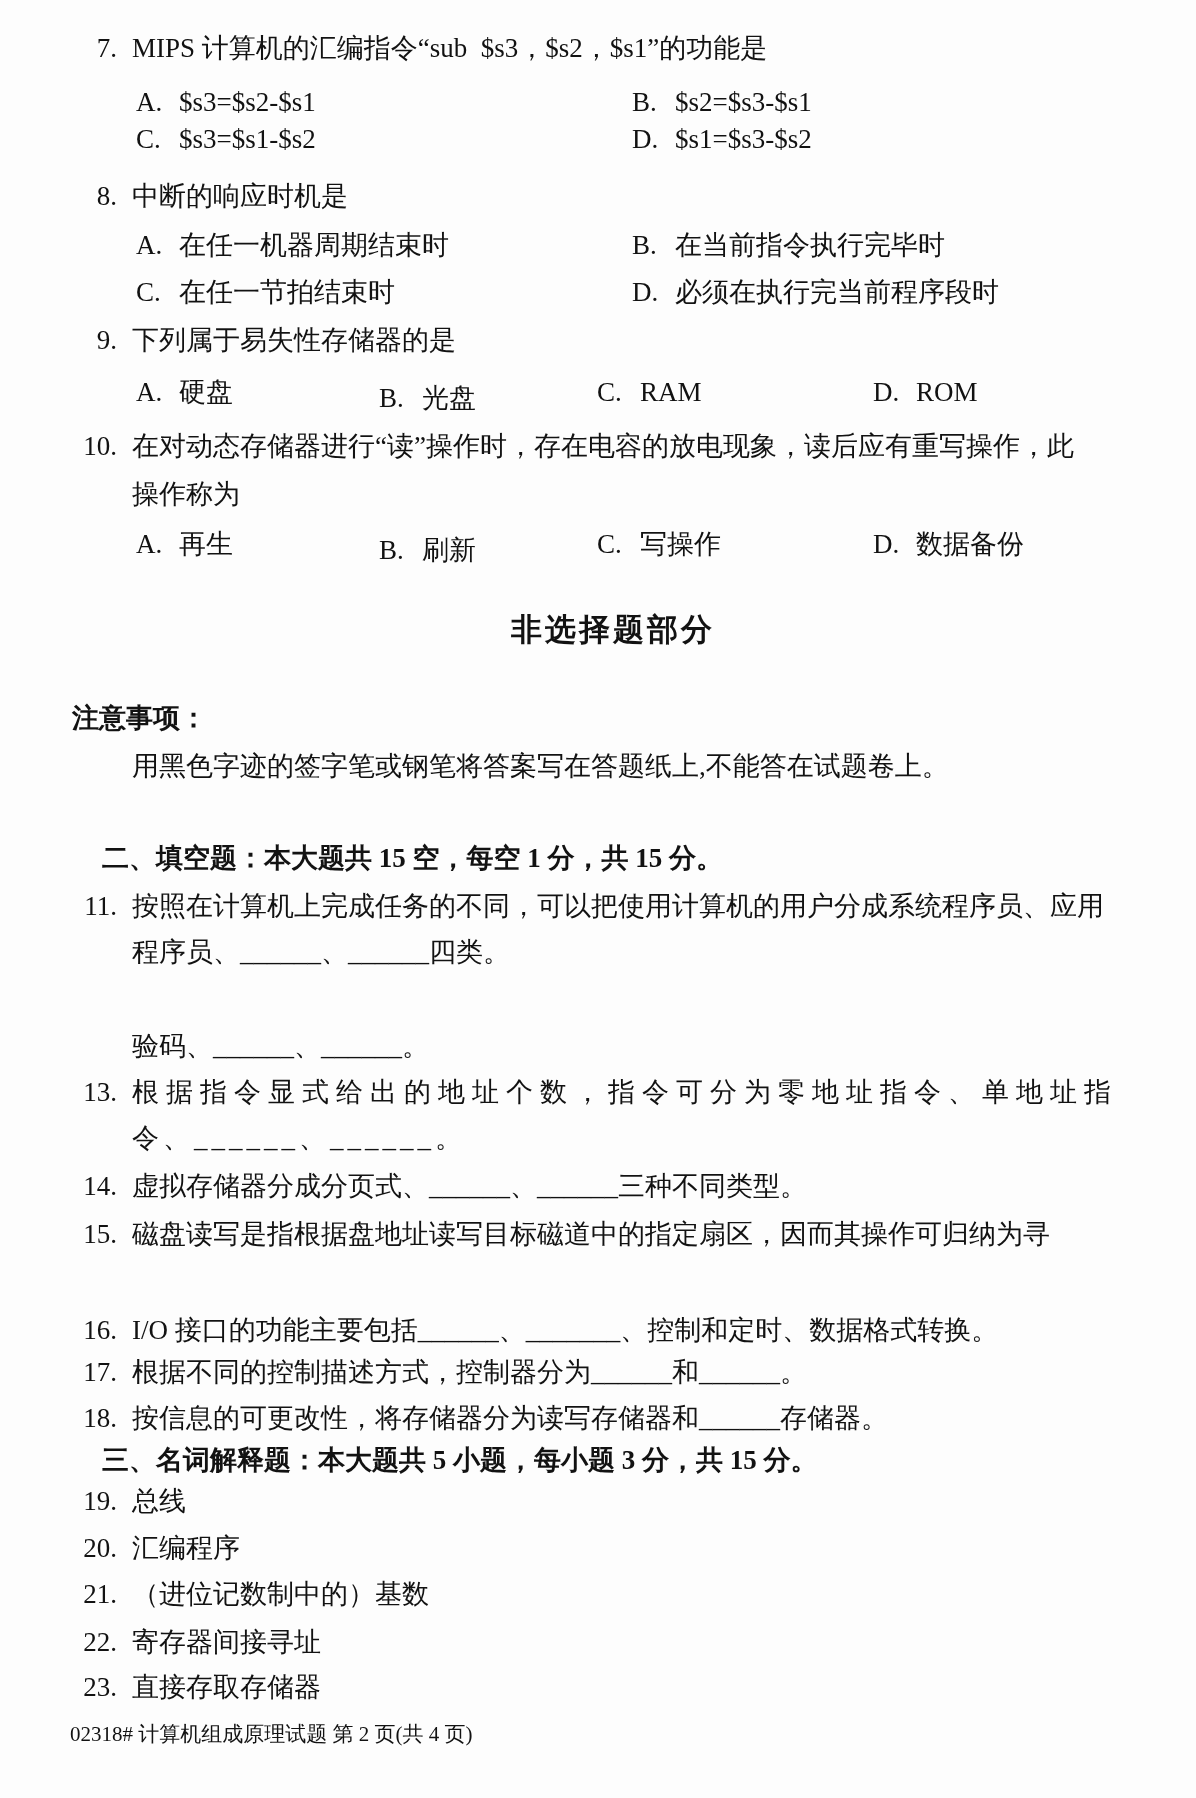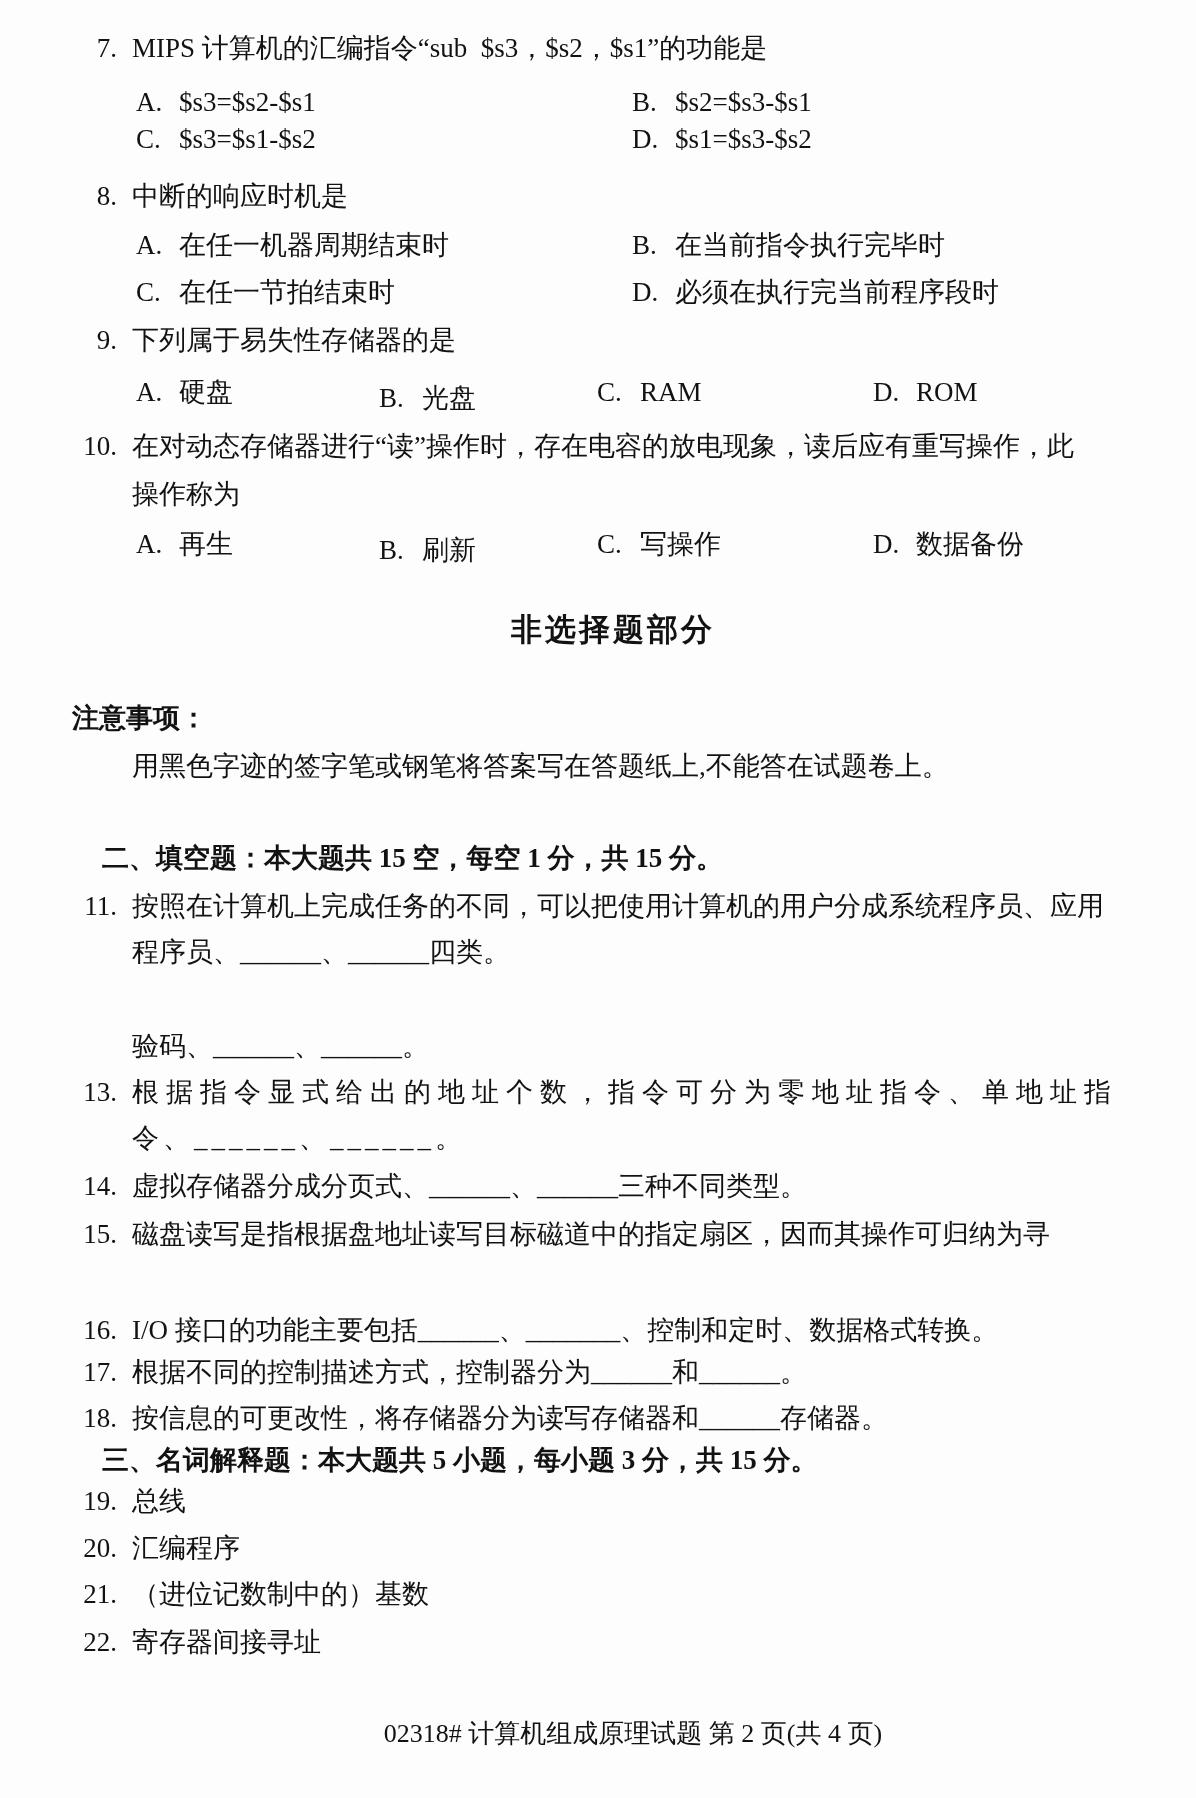--- a/index.html
+++ b/index.html
@@ -26,21 +26,21 @@
   .col-b2 { left:588px;margin-left:44px; }
   .col-b4 { left:379px;margin-top:6px; }
   .col-c4 { left:597px; }
   .col-d4 { left:873px; }
   .sec-header { left:66px; font-weight:bold;margin-left:36px; }
   .notice-label { left:72px; font-weight:bold; }
   .title {
     left:30px; width:1166px; text-align:center;
     font-weight:bold; font-size:31px; letter-spacing:3px;
   }
-  .footer-line { left:70px; width:1126px; text-align:center; font-size:26px; }
+  .footer-line { left:70px; width:1126px; font-size:21px; }
   .ls  { letter-spacing:7px; }
   .ls2 { letter-spacing:4px; }
 </style>
 </head>
 <body>
 
 <div class="page">
 
   <div class="line qline" style="top:30px">
     <span class="num">7.</span><span class="txt">MIPS 计算机的汇编指令“sub&nbsp;&nbsp;$s3，$s2，$s1”的功能是</span>
@@ -133,16 +133,19 @@
   </div>
   <div class="line qline" style="top:1530px">
     <span class="num">20.</span><span class="txt">汇编程序</span>
   </div>
   <div class="line qline" style="top:1576px">
     <span class="num">21.</span><span class="txt">（进位记数制中的）基数</span>
   </div>
   <div class="line qline" style="top:1624px">
     <span class="num">22.</span><span class="txt">寄存器间接寻址</span>
   </div>
+  <div class="line qline" style="top:1669px">
+    <span class="num">23.</span><span class="txt">直接存取存储器</span>
+  </div>
 
   <div class="line footer-line" style="top:1716px">02318# 计算机组成原理试题 第 2 页(共 4 页)</div>
 
 </div>
 
 </body></html>

